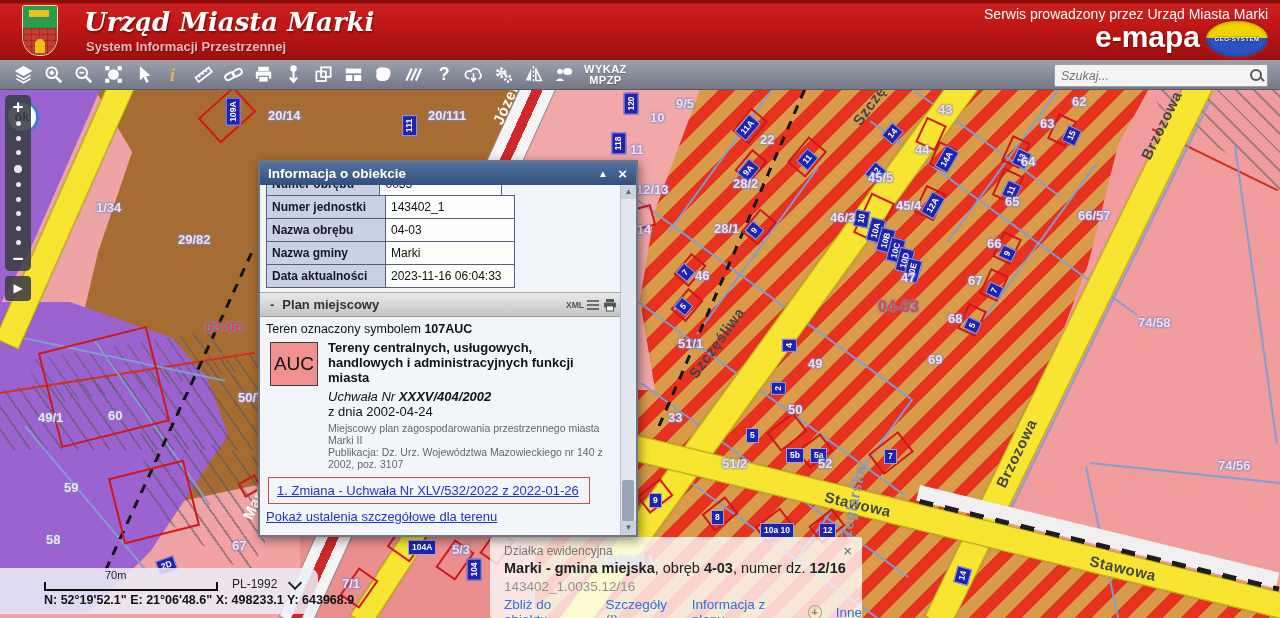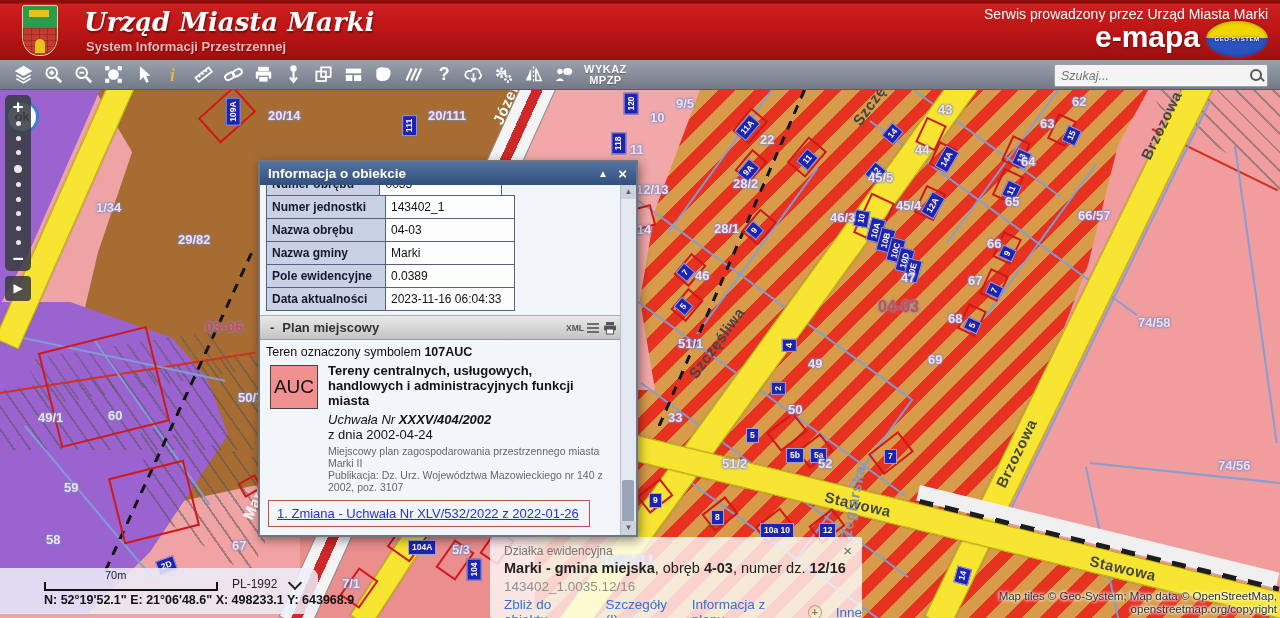--- a/index.html
+++ b/index.html
@@ -580,24 +580,20 @@
           </tr>
             <tr>
             <td class="l">Nazwa obrębu</td>
             <td class="v">04-03</td>
           </tr>
             <tr>
             <td class="l">Nazwa gminy</td>
             <td class="v">Marki</td>
           </tr>
             <tr>
-            <td class="l">Pole ewidencyjne</td>
-            <td class="v">0.0389</td>
-          </tr>
-            <tr>
             <td class="l">Data aktualności</td>
             <td class="v">2023-11-16 06:04:33</td>
           </tr>
           </tbody>
       </table>
       <div class="planbar">
         <span class="dash">-</span><span>Plan miejscowy</span>
         <span class="ic xml">XML</span>
         <span class="ic lst"><svg width="14" height="14" viewBox="0 0 14 14" stroke="#555" stroke-width="1.6">
               <line x1="1" y1="3" x2="13" y2="3"></line>
@@ -662,17 +658,13 @@
 
   <div class="spanel">
     <div class="sbar"></div>
     <div class="slabel">70m</div>
     <div class="crs">PL-1992</div>
     <div class="chev"></div>
     <div class="coords">N: 52°19'52.1"   E: 21°06'48.6"   X: 498233.1   Y: 643968.9</div>
   </div>
   <div class="okbtn">ok</div>
 
-  <div class="copyright">
-    <div>Map tiles © Geo-System; Map data © OpenStreetMap,</div>
-    <div>openstreetmap.org/copyright</div>
-  </div>
 </div>
 
 </body></html>

